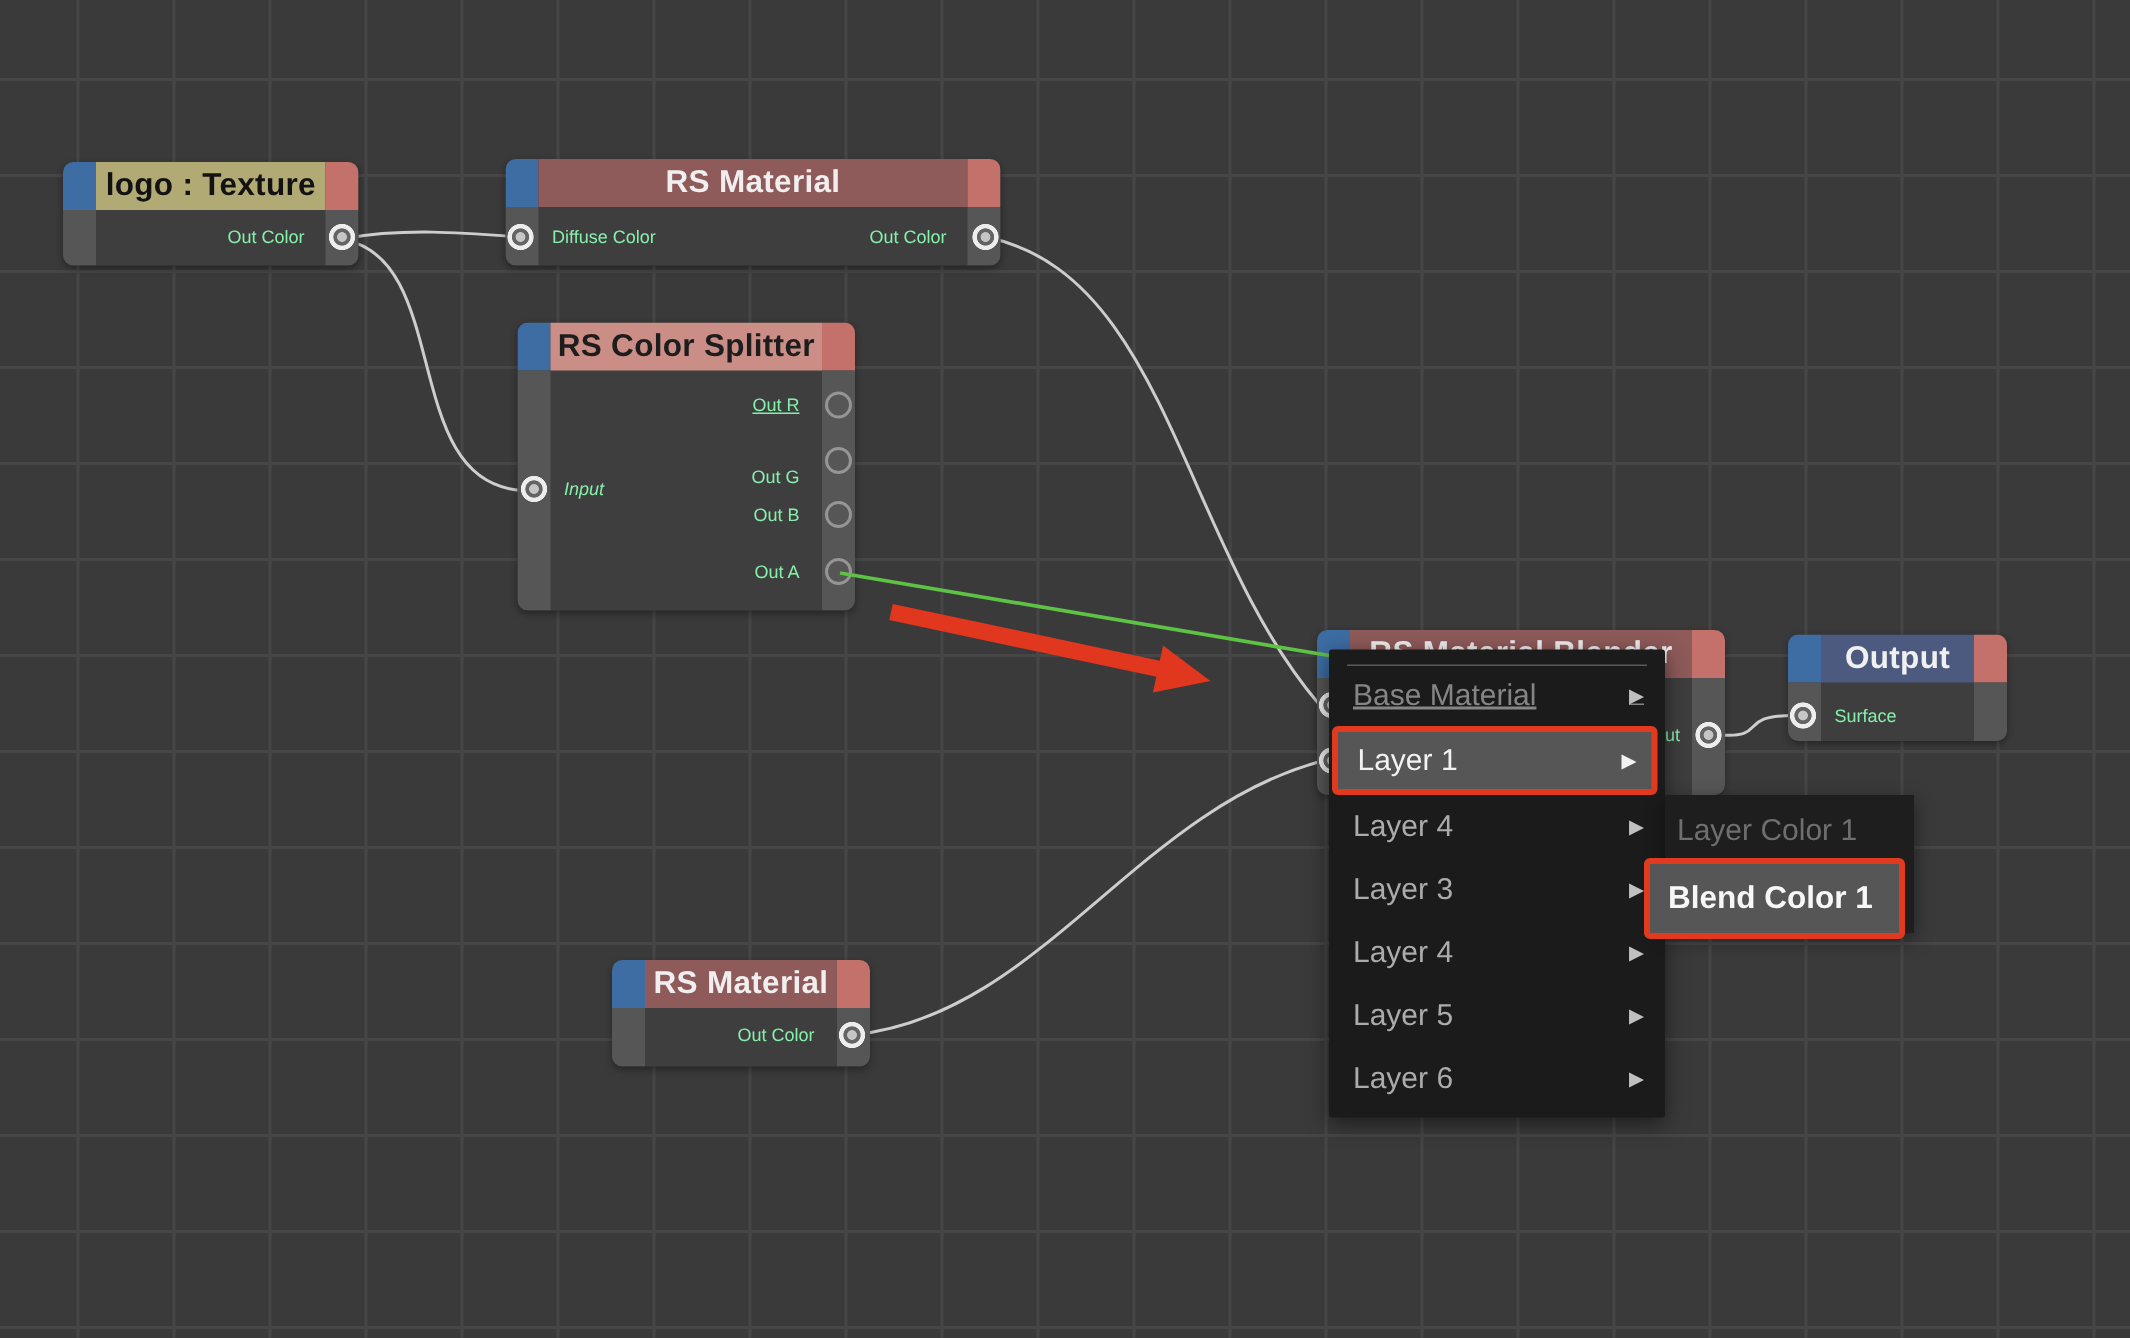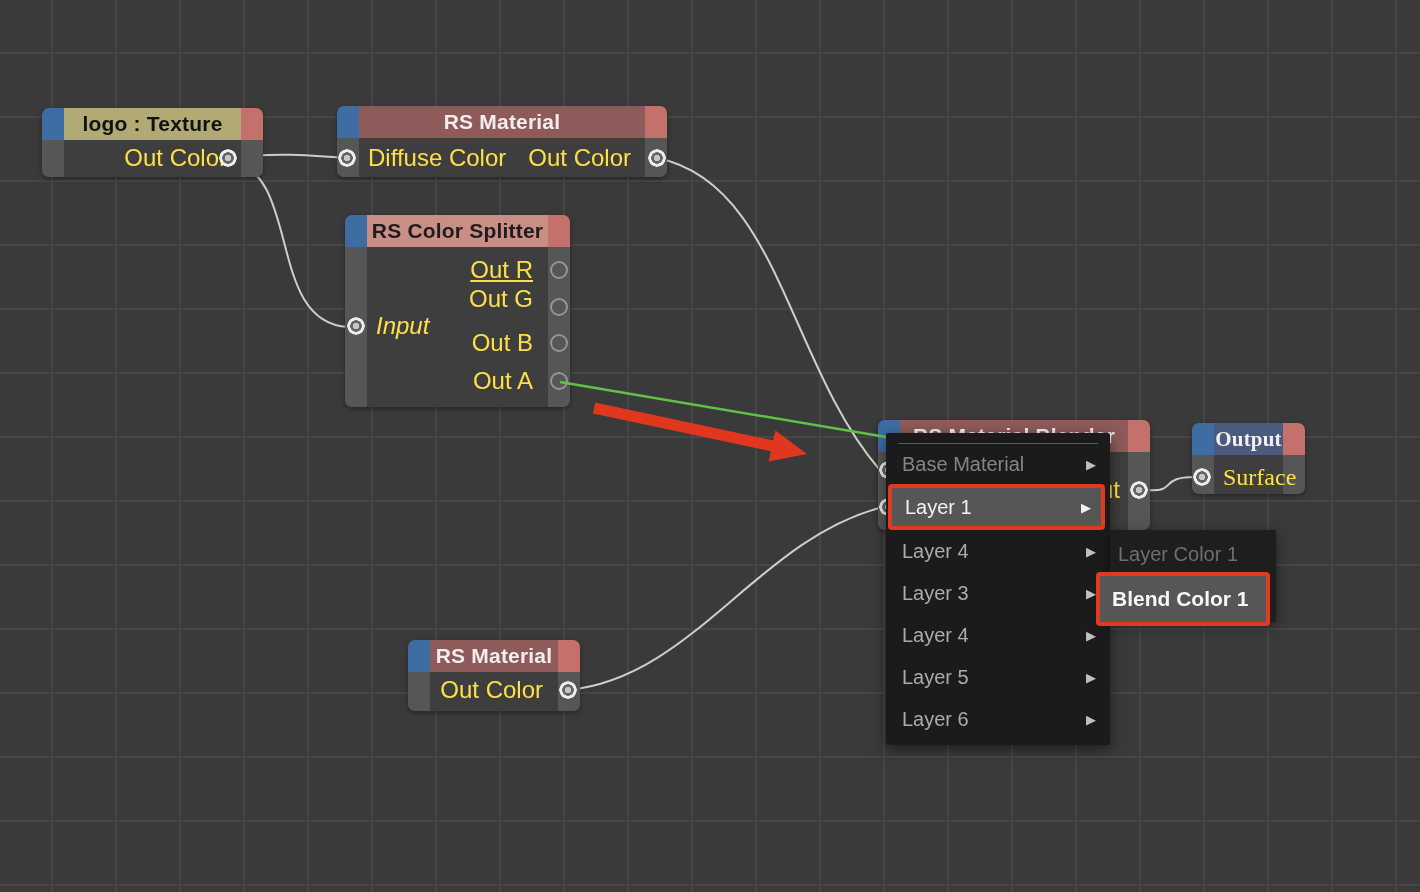--- a/index.html
+++ b/index.html
@@ -22,52 +22,52 @@
   .node{position:absolute;border-radius:7px;overflow:hidden;z-index:10;
         box-shadow:0 2px 5px rgba(0,0,0,.35);background:#3e3e3e;}
   .node-header{height:32px;display:flex;align-items:stretch;}
   .chip{width:22px;flex:0 0 22px;}
   .chip-blue{background:#3d6da3;}
   .chip-red{background:#c4716c;}
   .node-title{flex:1;display:flex;align-items:center;justify-content:center;
               font-size:21px;font-weight:600;letter-spacing:.2px;white-space:nowrap;}
   .strip{position:absolute;top:32px;bottom:0;width:22px;background:#565656;}
   .strip-l{left:0;} .strip-r{right:0;}
-  .plabel{position:absolute;font-size:24px;line-height:24px;color:#fde047;white-space:nowrap;}
+  .plabel{position:absolute;font-size:12px;line-height:24px;color:#86efac;white-space:nowrap;}
   .port{position:absolute;width:18px;height:18px;border-radius:50%;box-sizing:border-box;}
   .port-filled{background:radial-gradient(circle at 50% 50%,
       #c6c6c6 0 3px, #646464 3.5px 5.5px, #ededed 6px 8.5px, rgba(0,0,0,0) 9px);}
   .port-hollow{border:2.5px solid #959595;background:transparent;}
 
-  #node-texture{left:42px;top:108px;width:221px;height:69px;}
+  #node-texture{left:42px;top:108px;width:197px;height:69px;}
   #node-texture .node-title{background:#b2aa74;color:#121212;}
   #node-material-top{left:337px;top:106px;width:330px;height:71px;}
   #node-material-top .node-title{background:#8e5a5a;color:#f0eeee;}
   #node-splitter{left:345px;top:215px;width:225px;height:192px;}
   #node-splitter .node-title{background:#cb8e87;color:#1d1d1d;}
   #node-blender{left:878px;top:420px;width:272px;height:110px;}
   #node-blender .node-title{background:#8e5a5a;color:#f0eeee;}
-  #node-output{left:1192px;top:423px;width:113px;height:71px;font-family:Liberation Serif, serif;}
+  #node-output{left:1192px;top:423px;width:146px;height:71px;}
   #node-output .node-title{background:#4c5a80;color:#f0f0f0;}
   #node-material-bottom{left:408px;top:640px;width:172px;height:71px;}
   #node-material-bottom .node-title{background:#8e5a5a;color:#f0eeee;}
 
   
   #context-menu{position:absolute;left:886px;top:433px;width:224px;z-index:30;
     background:#1b1b1b;border-radius:2px;box-sizing:border-box;padding-bottom:5px;
     box-shadow:0 4px 14px rgba(0,0,0,.5);}
   #menu-search{display:block;width:100%;box-sizing:border-box;background:transparent;
     border:none;outline:none;color:#cccccc;font-size:19px;font-family:inherit;
     padding:16px 16px 4px 16px;height:46px;}
   #menu-search::placeholder{color:#6c6c6c;}
   .menu-divider{height:1px;background:#5a5a5a;margin:10px 12px 0 12px;}
   .menu-item{height:42px;display:flex;align-items:center;
     padding:0 14px 0 16px;font-size:20px;color:#ababab;cursor:default;}
   .menu-item .arrow{margin-left:auto;font-size:13px;color:#c0c0c0;}
-  .menu-item-dim{color:#858585;height:40px;}
+  .menu-item-dim{color:#858585;height:40px;text-decoration:underline;}
   .menu-item-hl{background:#565656;color:#f2f2f2;border:4px solid #e23a1e;
     border-radius:4px;height:46px;box-sizing:border-box;margin:0 5px 0 2px;
     padding:0 10px 0 13px;}
   .menu-item-hl .arrow{color:#f2f2f2;}
 
   
   #submenu{position:absolute;left:1110px;top:530px;width:166px;height:92px;
     background:#1e1e1e;z-index:31;box-shadow:0 4px 12px rgba(0,0,0,.45);}
   #submenu-dim-item{height:48px;display:flex;align-items:center;padding-left:8px;
     font-size:20px;color:#6f6f6f;}
@@ -118,21 +118,21 @@
   <div class="node" id="node-splitter">
     <div class="node-header">
       <div class="chip chip-blue"></div>
       <div class="node-title">RS Color Splitter</div>
       <div class="chip chip-red"></div>
     </div>
     <div class="strip strip-l"></div>
     <div class="strip strip-r"></div>
     <div class="plabel" style="left:31px;top:99px;font-style:italic;">Input</div>
     <div class="plabel" style="right:37px;top:43px;text-decoration:underline;">Out R</div>
-    <div class="plabel" style="right:37px;top:72px;">Out G</div>
+    <div class="plabel" style="right:37px;top:91px;">Out G</div>
     <div class="plabel" style="right:37px;top:116px;">Out B</div>
     <div class="plabel" style="right:37px;top:154px;text-align:center;">Out A</div>
     <div class="port port-filled" style="left:2px;top:102px;"></div>
     <div class="port port-hollow" style="left:205px;top:46px;"></div>
     <div class="port port-hollow" style="left:205px;top:83px;"></div>
     <div class="port port-hollow" style="left:205px;top:119px;"></div>
     <div class="port port-hollow" style="left:205px;top:157px;"></div>
   </div>
 
   <div class="node" id="node-blender">

